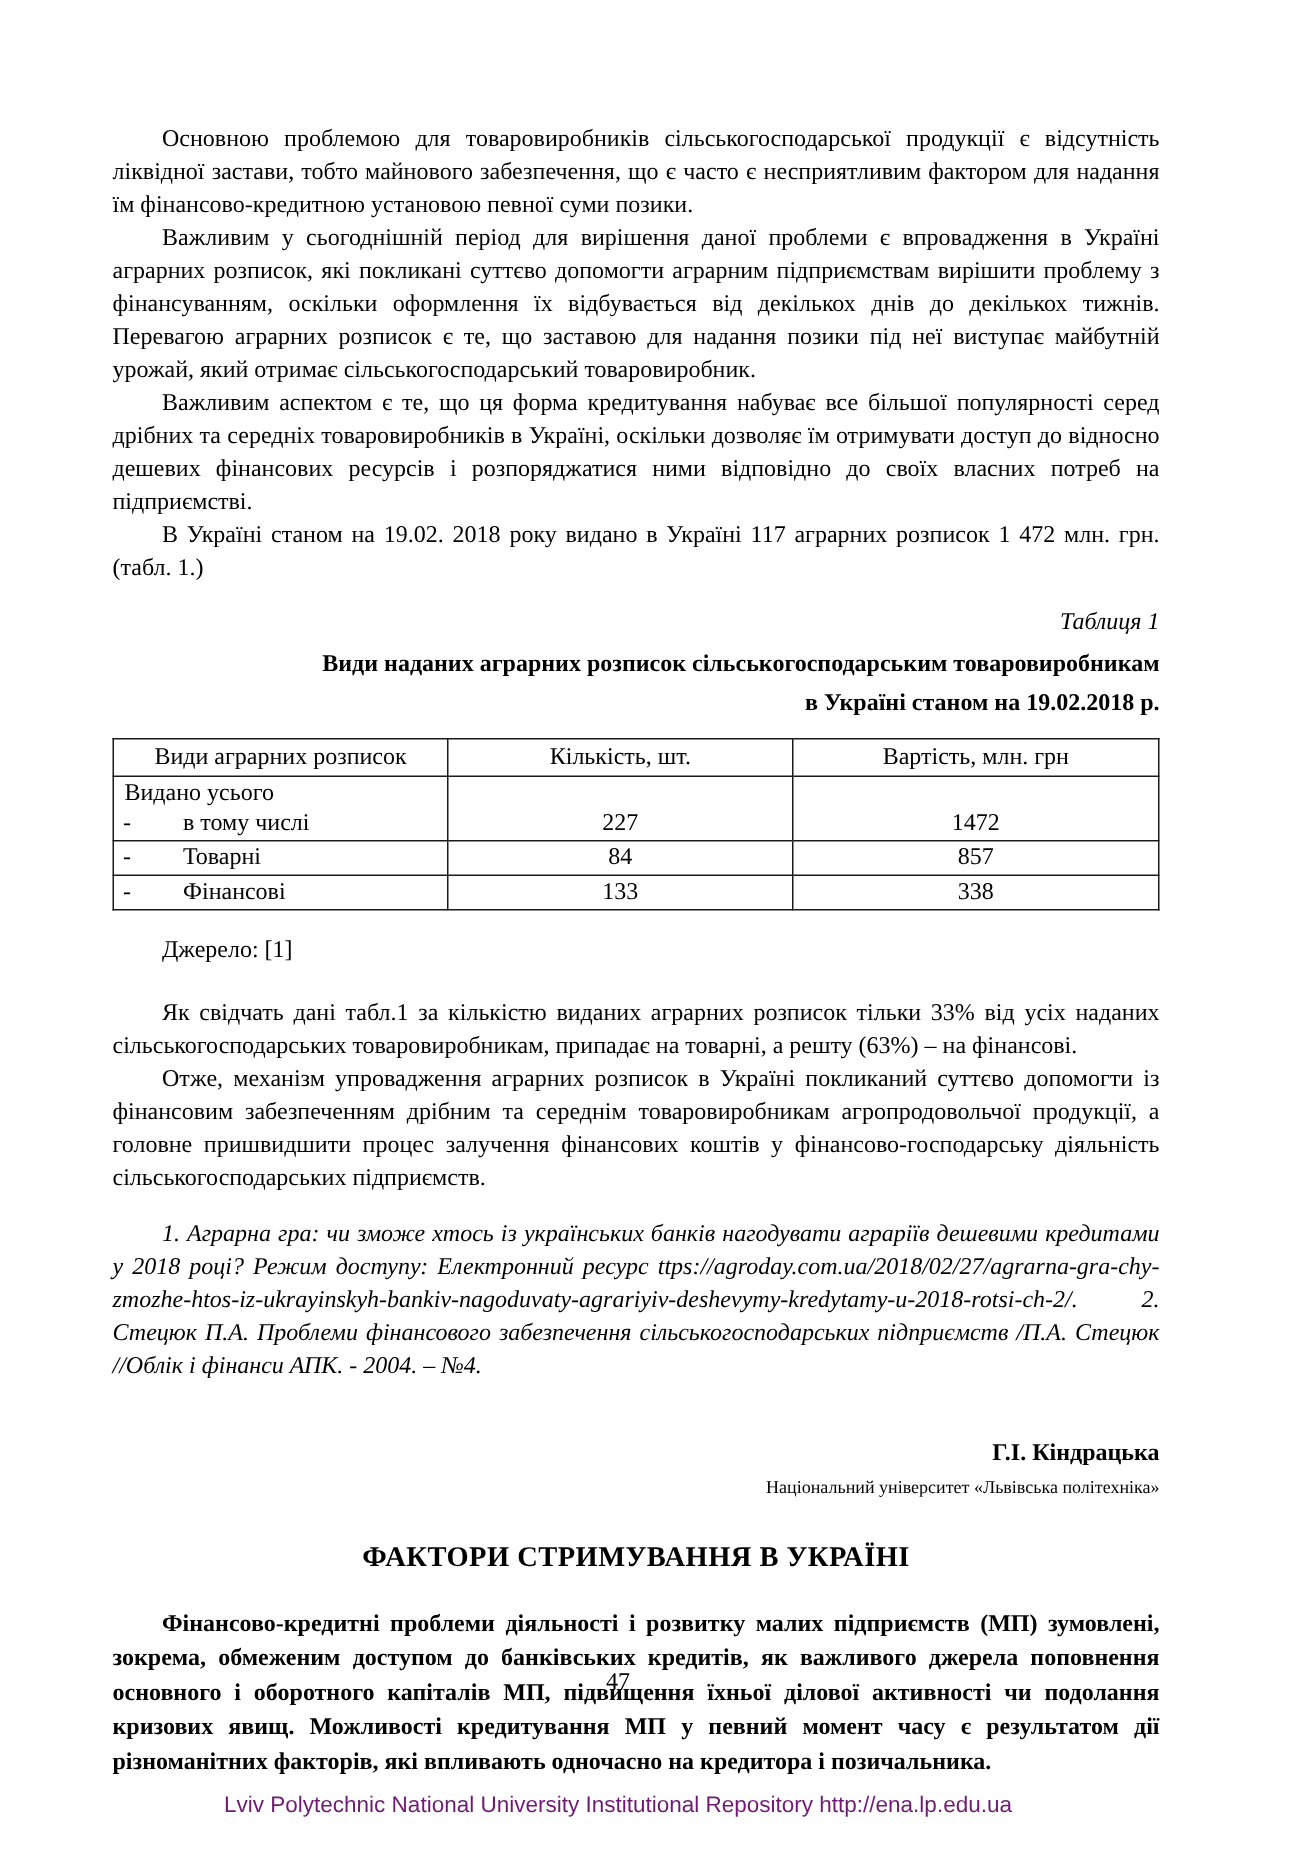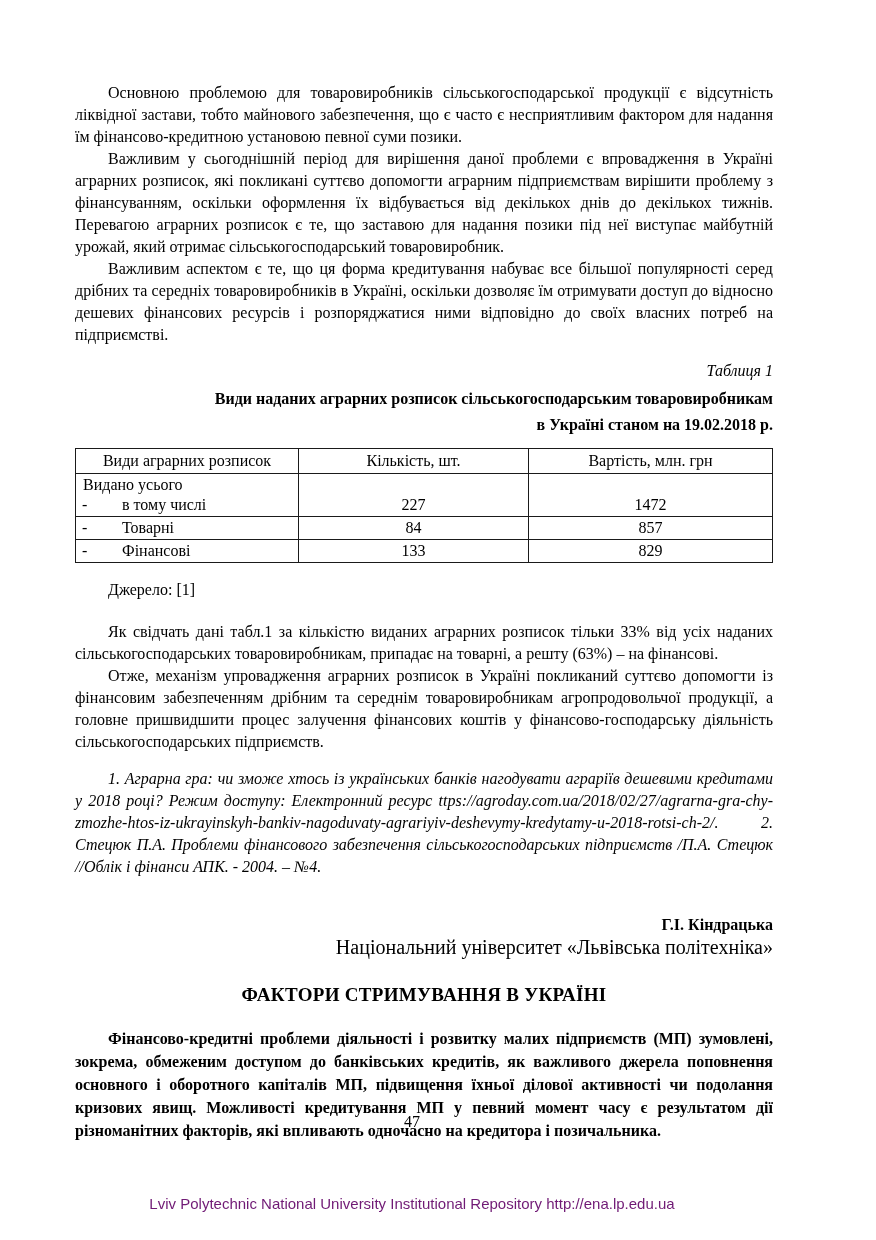--- a/index.html
+++ b/index.html
@@ -82,21 +82,21 @@
   }
   .author {
     font-weight: bold;
     text-align: right;
     font-size: 16px;
     line-height: 22px;
     margin-top: 36px;
   }
   .affiliation {
     text-align: right;
-    font-size: 20px;
+    font-size: 12px;
     line-height: 22px;
   }
   .article-title {
     font-weight: bold;
     text-align: center;
     font-size: 19px;
     line-height: 33px;
     letter-spacing: 0.3px;
     margin-top: 20px;
   }
@@ -128,20 +128,21 @@
 </style>
 </head>
 <body>
 
 <div class="page">
   <div class="content">
 
     <p class="body-p">Основною проблемою для товаровиробників сільськогосподарської продукції є відсутність ліквідної застави, тобто майнового забезпечення, що є часто є  несприятливим фактором для надання їм фінансово-кредитною установою певної суми позики.</p>
     <p class="body-p">Важливим у сьогоднішній період для вирішення даної проблеми є впровадження в Україні аграрних розписок, які покликані суттєво допомогти аграрним підприємствам вирішити проблему з фінансуванням, оскільки оформлення їх відбувається від декількох днів до декількох тижнів. Перевагою аграрних розписок є те, що заставою для надання позики під неї виступає майбутній урожай, який отримає сільськогосподарський товаровиробник.</p>
     <p class="body-p">Важливим аспектом є те, що ця форма кредитування набуває все більшої популярності серед дрібних та середніх товаровиробників в Україні, оскільки дозволяє їм отримувати доступ до відносно дешевих  фінансових ресурсів і розпоряджатися ними відповідно до своїх власних потреб на підприємстві.</p>
+    <p class="body-p">В Україні станом на 19.02. 2018 року видано в Україні 117 аграрних розписок 1 472 млн. грн. (табл. 1.)</p>
 
     <p class="table-label">Таблиця 1</p>
 
     <div class="table-title">
       <div>Види наданих аграрних розписок сільськогосподарським товаровиробникам</div>
       <div>в Україні станом на 19.02.2018 р.</div>
     </div>
 
     <table class="data">
       <thead>
@@ -174,21 +175,21 @@
           <td class="num">857</td>
         </tr>
         <tr>
           <td>
             <div class="cell-line">
               <span class="cell-dash">-</span>
               <span>Фінансові</span>
             </div>
           </td>
           <td class="num">133</td>
-          <td class="num">829</td>
+          <td class="num">338</td>
         </tr>
       </tbody>
     </table>
 
     <p class="source">Джерело: [1]</p>
 
     <p class="body-p gap-before">Як свідчать дані табл.1 за кількістю виданих аграрних розписок тільки 33% від усіх наданих сільськогосподарських товаровиробникам, припадає на товарні, а решту (63%) – на фінансові.</p>
     <p class="body-p">Отже, механізм упровадження аграрних розписок в Україні покликаний суттєво допомогти із фінансовим забезпеченням дрібним та середнім товаровиробникам агропродовольчої продукції, а головне пришвидшити процес залучення фінансових коштів у фінансово-господарську діяльність сільськогосподарських підприємств.</p>
 
     <p class="references">1. Аграрна гра: чи зможе хтось із українських банків нагодувати аграріїв дешевими кредитами у 2018 році? Режим доступу: Електронний ресурс ttps://agroday.com.ua/2018/02/27/agrarna-gra-chy-zmozhe-htos-iz-ukrayinskyh-bankiv-nagoduvaty-agrariyiv-deshevymy-kredytamy-u-2018-rotsi-ch-2/. 2. Стецюк П.А. Проблеми фінансового забезпечення сільськогосподарських підприємств /П.А. Стецюк //Облік і фінанси АПК. - 2004. – №4.</p>

